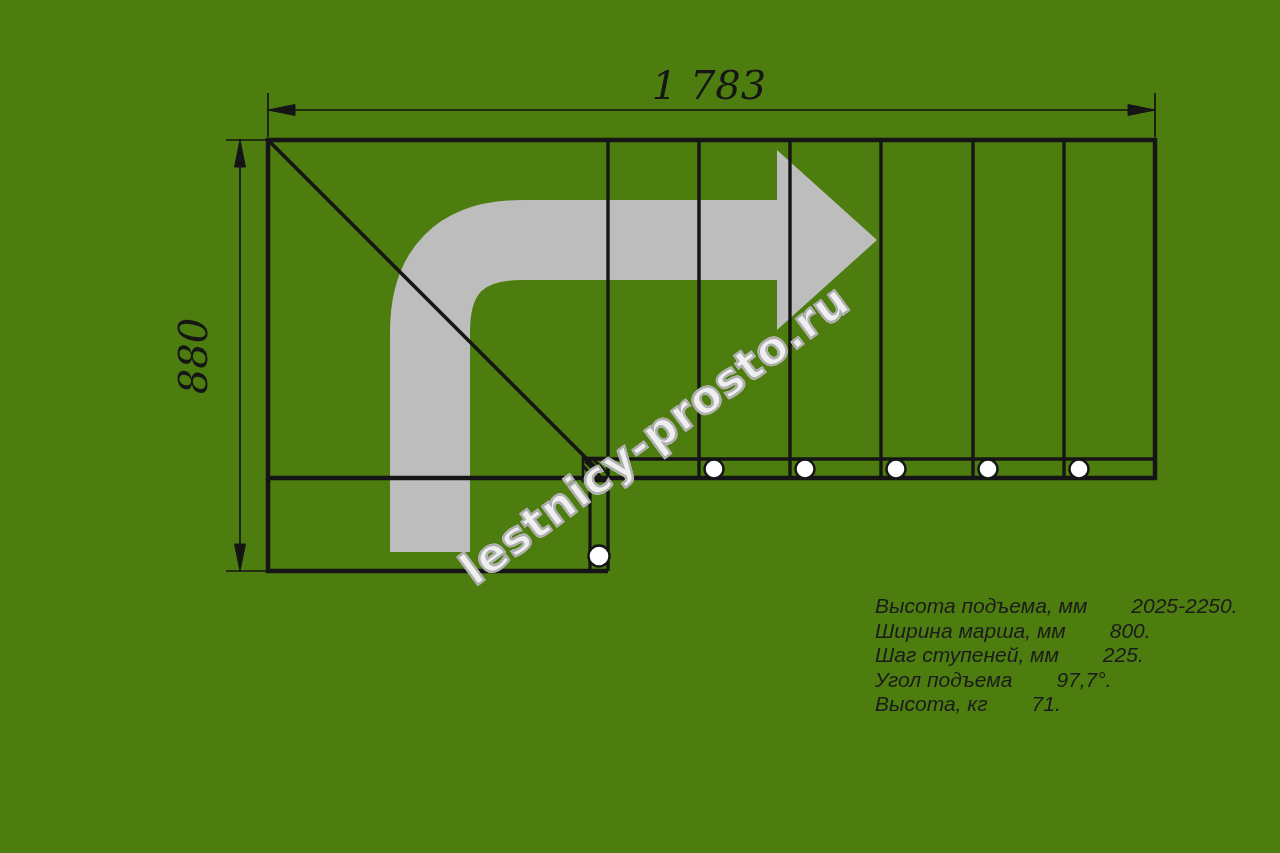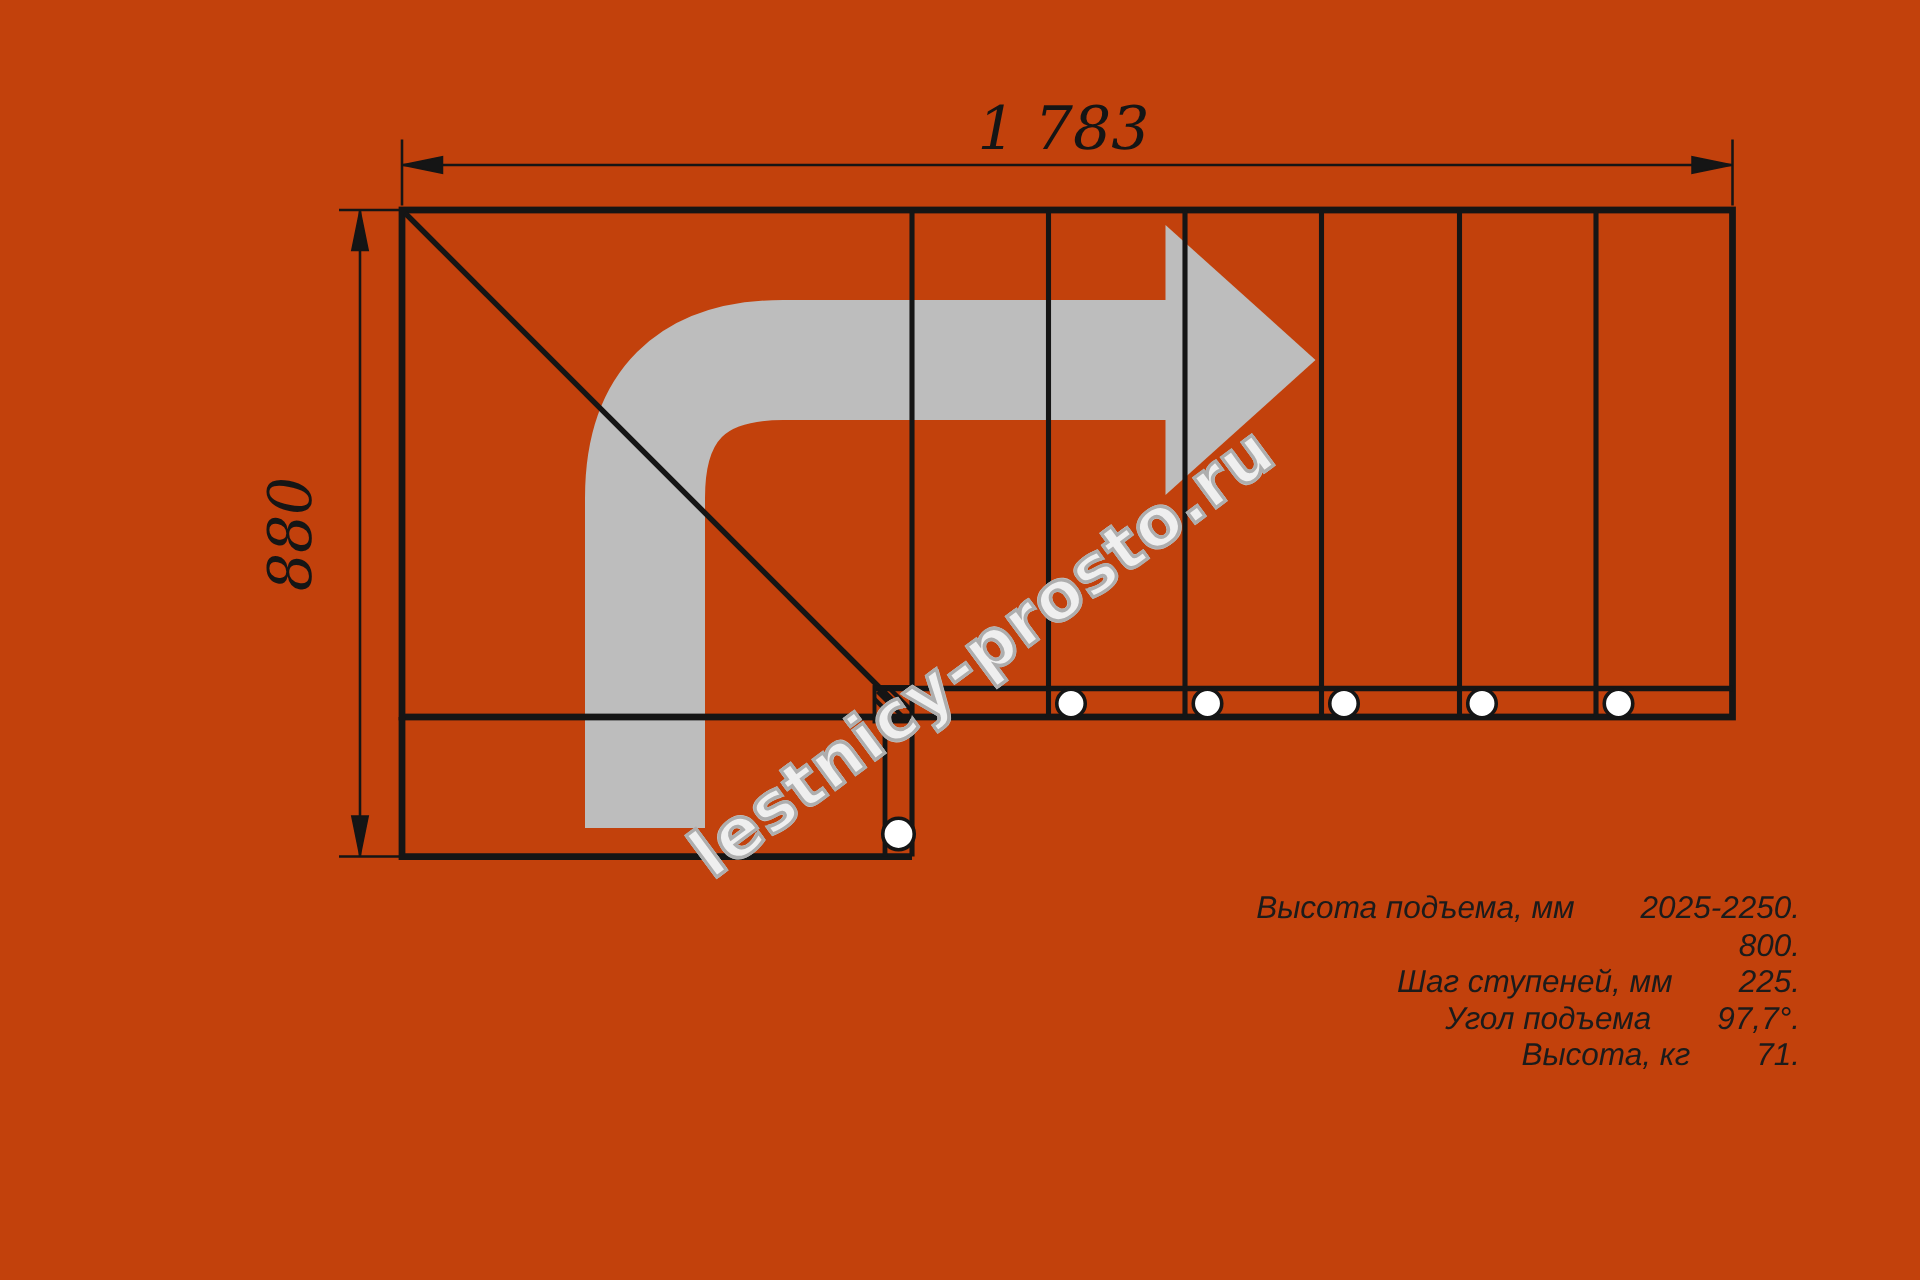--- a/index.html
+++ b/index.html
@@ -1,19 +1,19 @@
 <!DOCTYPE html>
 <html><head>
 <meta charset="utf-8">
 <style>
   html,body{margin:0;padding:0;background:#ffffff;}
   .canvas{
     position:relative;
     width:1280px;height:853px;
-    background:#c2410c;
+    background:#4d7c0f;
     overflow:hidden;
     font-family:"Liberation Sans",sans-serif;
   }
   .plan-svg{position:absolute;left:0;top:0;}
 
   
   .watermark{
     position:absolute;
     left:400px;top:403px;
     width:510px;height:64px;
@@ -41,21 +41,21 @@
   .specs{
     position:absolute;
     left:875px;top:594px;
     width:325px;
     font-style:italic;
     font-size:21px;
     color:#1b1b1b;
   }
   .spec-row{
     display:flex;
-    justify-content:flex-end;
+    justify-content:flex-start;
     line-height:24.6px;
     white-space:nowrap;
     font-style:italic;
   }
   .spec-label{text-align:left;}
   .spec-value{text-align:right;margin-left:44px;}
 </style>
 </head>
 <body>
 
@@ -125,20 +125,21 @@
   </svg>
 
   <div class="watermark">lestnicy-prosto.ru</div>
 
   <div class="specs">
     <div class="spec-row">
       <span class="spec-label">Высота подъема, мм</span>
       <span class="spec-value">2025-2250.</span>
     </div>
     <div class="spec-row">
+      <span class="spec-label">Ширина марша, мм</span>
       <span class="spec-value">800.</span>
     </div>
     <div class="spec-row">
       <span class="spec-label">Шаг ступеней, мм</span>
       <span class="spec-value">225.</span>
     </div>
     <div class="spec-row">
       <span class="spec-label">Угол подъема</span>
       <span class="spec-value">97,7°.</span>
     </div>

